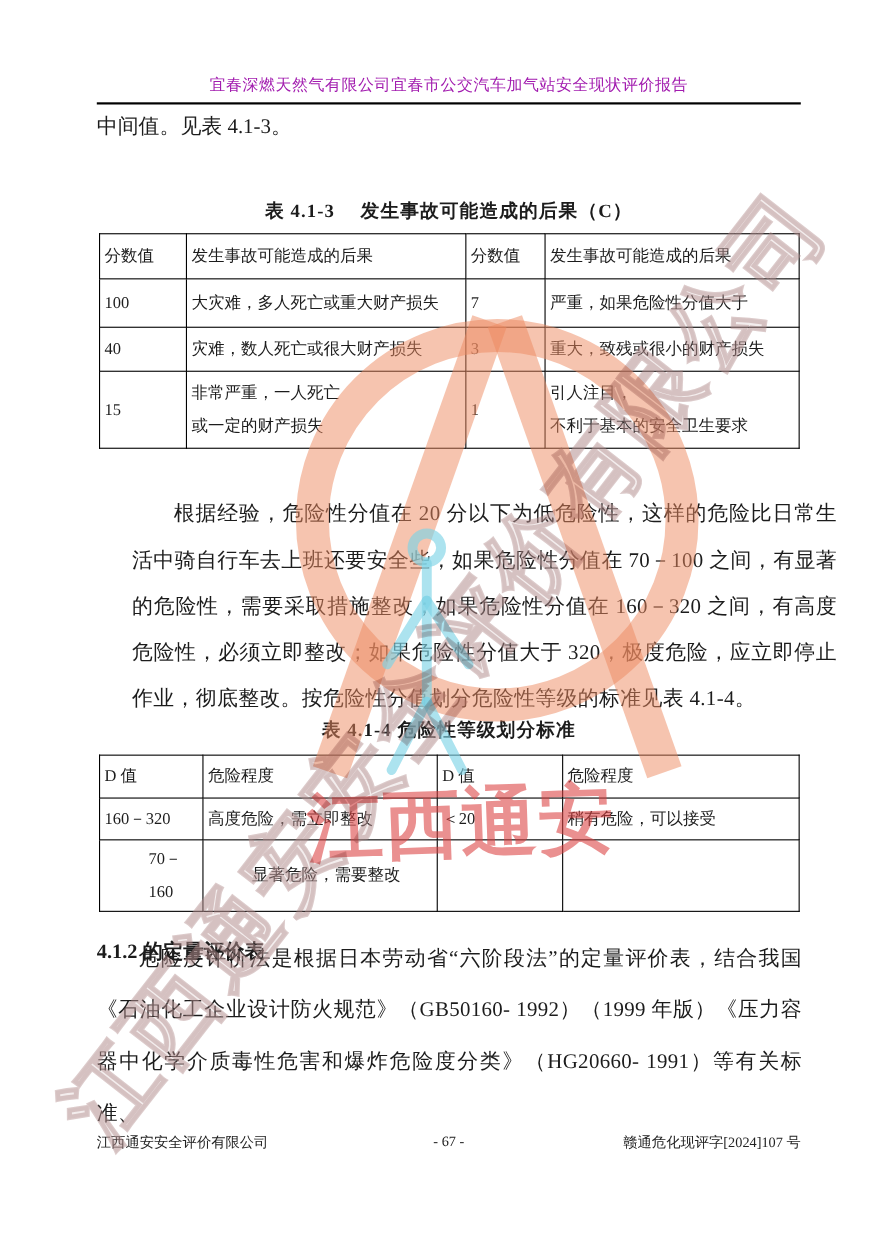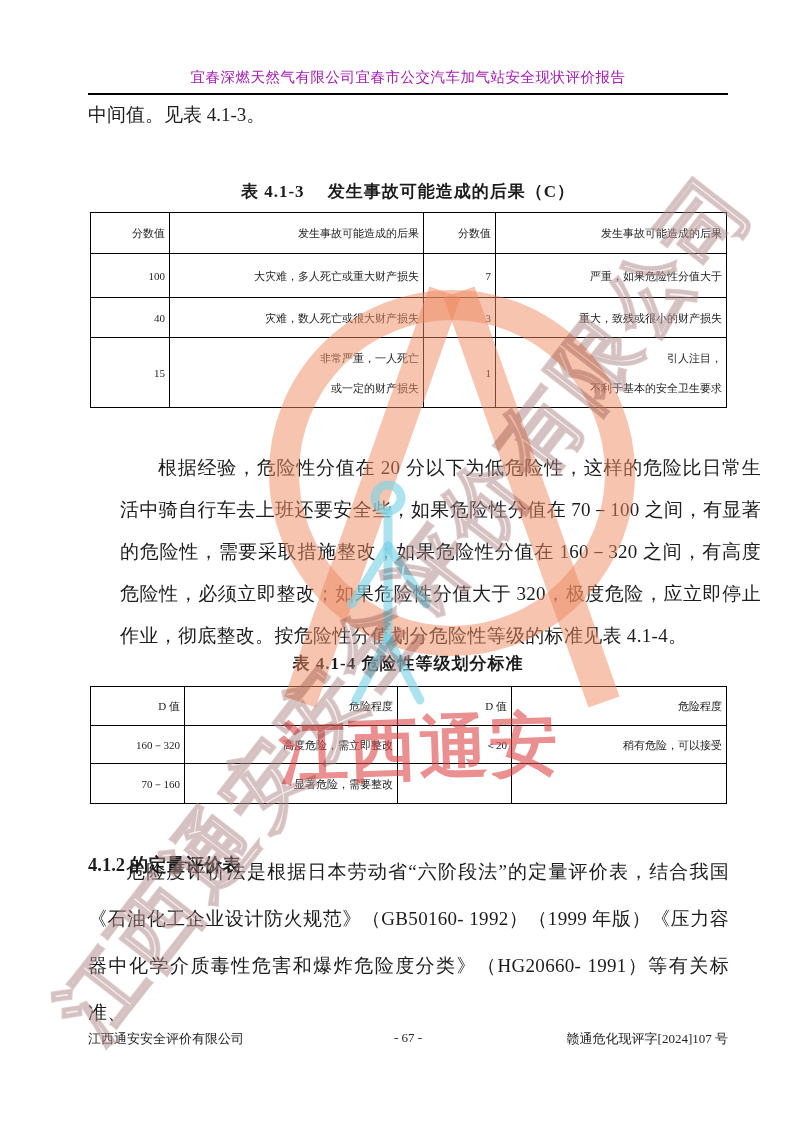--- a/index.html
+++ b/index.html
@@ -17,22 +17,22 @@
 
   .intro-text { position:absolute; left:88px; top:102px; width:640px; font-size:19px; }
 
   .tbl-caption { position:absolute; left:88px; width:640px; text-align:center;
                  font-size:17px; font-weight:600; letter-spacing:1px; }
   .cap-1 { top:180px; }
   .cap-2 { top:652px; }
 
   table { border-collapse:collapse; table-layout:fixed; }
   .doc-table { position:absolute; left:90px; width:636px; }
-  .doc-table td { border:1.6px solid #000; text-align:right; vertical-align:middle;
-                  font-size:11px; white-space:pre-line; line-height:30px; padding:2px 4px; }
+  .doc-table td { border:1.6px solid #000; text-align:left; vertical-align:middle;
+                  font-size:15px; white-space:pre-line; line-height:30px; padding:2px 4px; }
   .tbl-1 { top:212px; }
   .tbl-1 tr.hdr td { height:41px; }
   .tbl-1 tr.r1 td { height:44px; }
   .tbl-1 tr.r2 td { height:40px; }
   .tbl-1 tr.r3 td { height:70px; }
   .tbl-2 { top:686px; }
   .tbl-2 tr.hdr td { height:39px; }
   .tbl-2 tr.r1 td { height:38px; }
   .tbl-2 tr.r2 td { height:38px; }
   .tbl-2 tr.r3 td { height:40px;padding-left:44px; }

